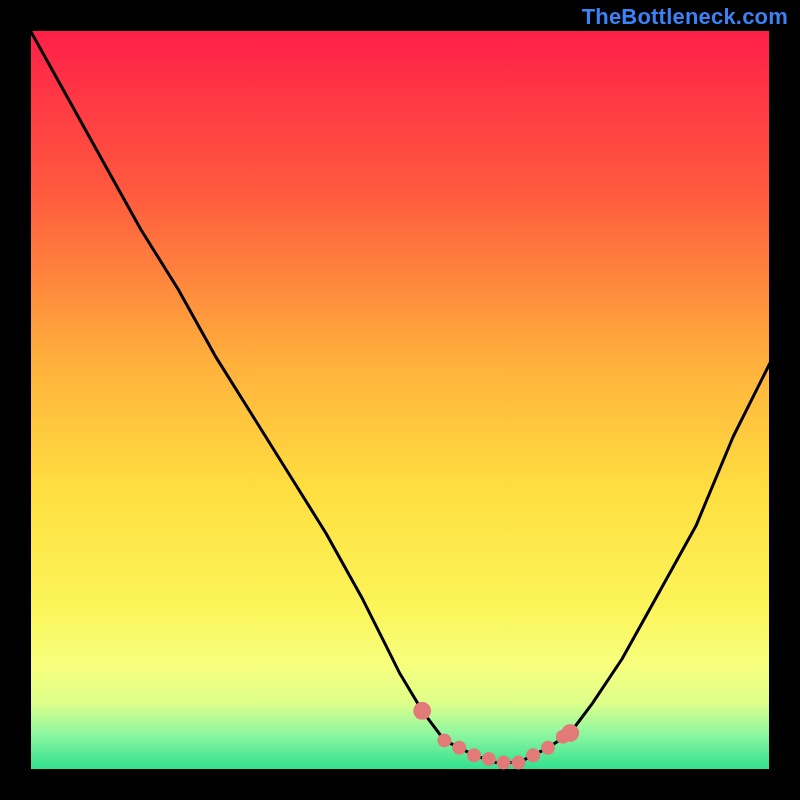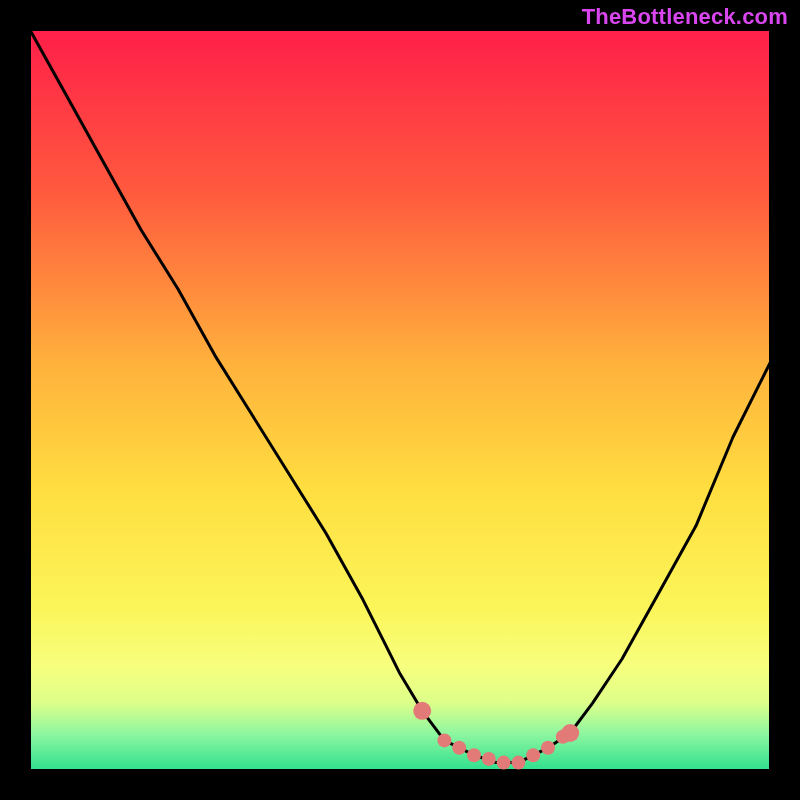--- a/index.html
+++ b/index.html
@@ -16,21 +16,21 @@
     width: 800px;
     height: 800px;
     background: #000;
   }
   .watermark {
     position: absolute;
     top: 4px;
     right: 12px;
     font-size: 22px;
     font-weight: bold;
-    color: #d946ef;
+    color: #3b82f6;
     letter-spacing: 0.2px;
   }
   svg { display: block; }
 </style>
 </head>
 <body>
 
 <div class="frame">
   <div class="watermark">TheBottleneck.com</div>
   <svg id="chart-svg" width="800" height="800" viewBox="0 0 800 800">

